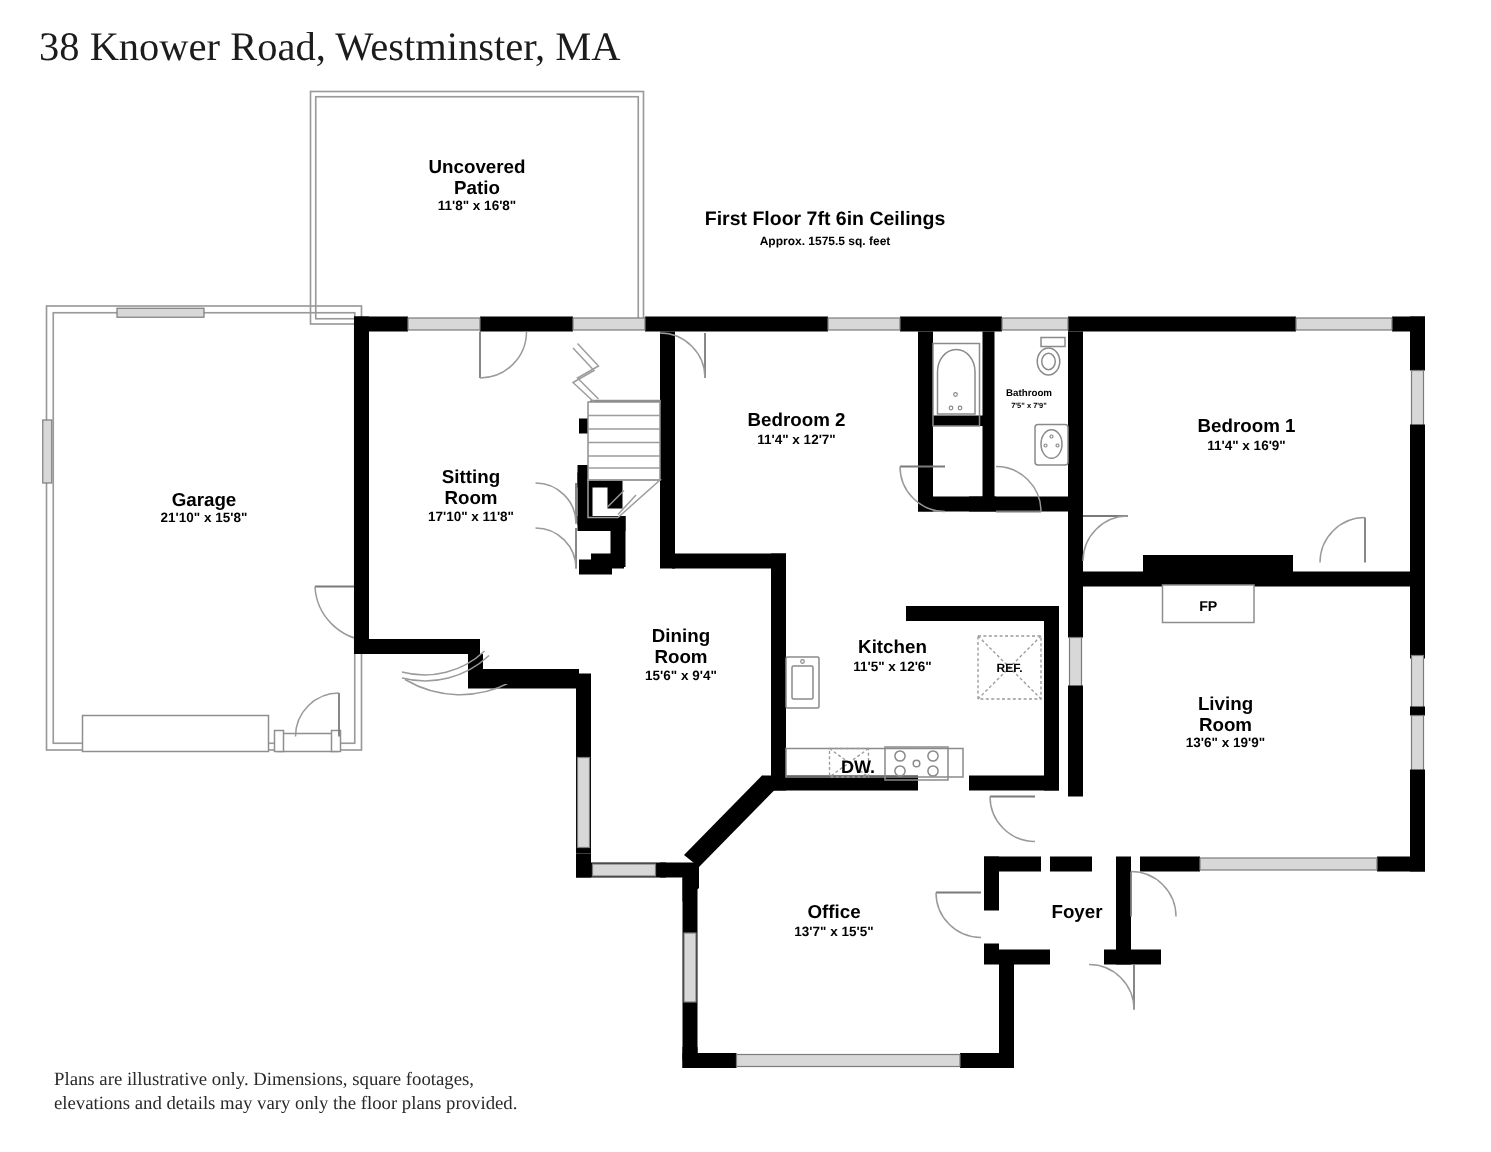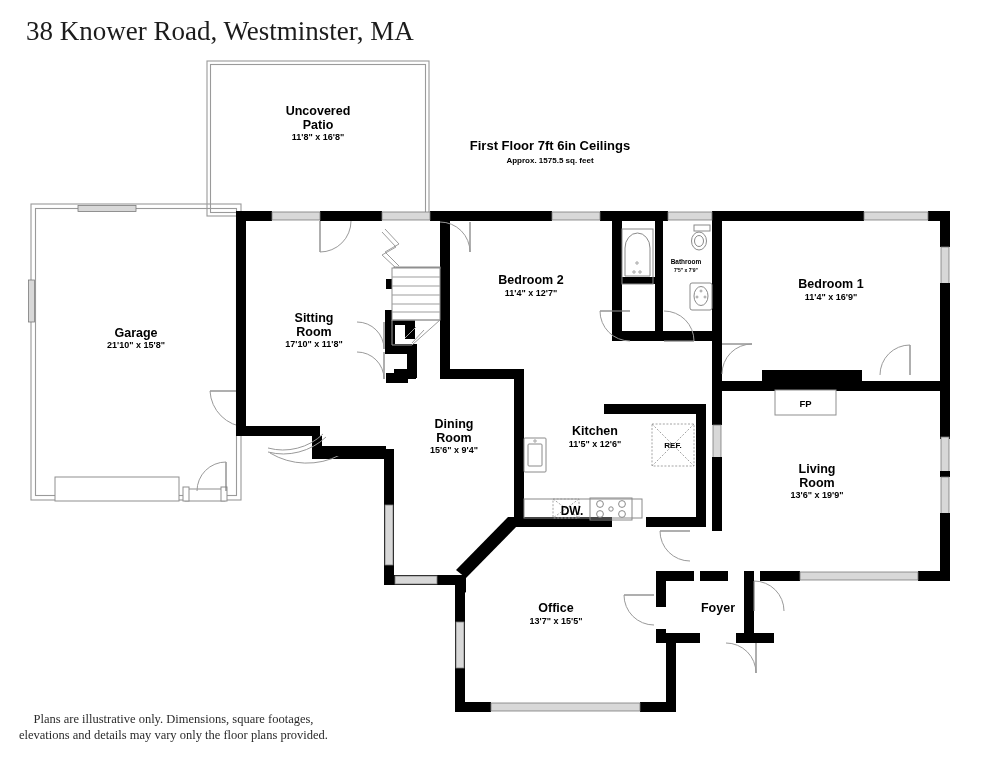--- a/index.html
+++ b/index.html
@@ -26,27 +26,26 @@
     left: 26px;
     top: 16px;
     font-family: "Liberation Serif", serif;
     font-size: 27px;
     color: #1c1c1c;
     letter-spacing: 0px;
     white-space: nowrap;
   }
   .disclaimer {
     position: absolute;
-    left: 19px;
+    left: 36px;
     top: 712px;
     font-family: "Liberation Serif", serif;
     font-size: 12.5px;
     line-height: 15.5px;
     color: #2a2a2a;
-    text-align: center;
   }
   #plan {
     position: absolute;
     left: 0;
     top: 0;
   }
   text {
     font-family: "Liberation Sans", sans-serif;
     fill: #000000;
   }

